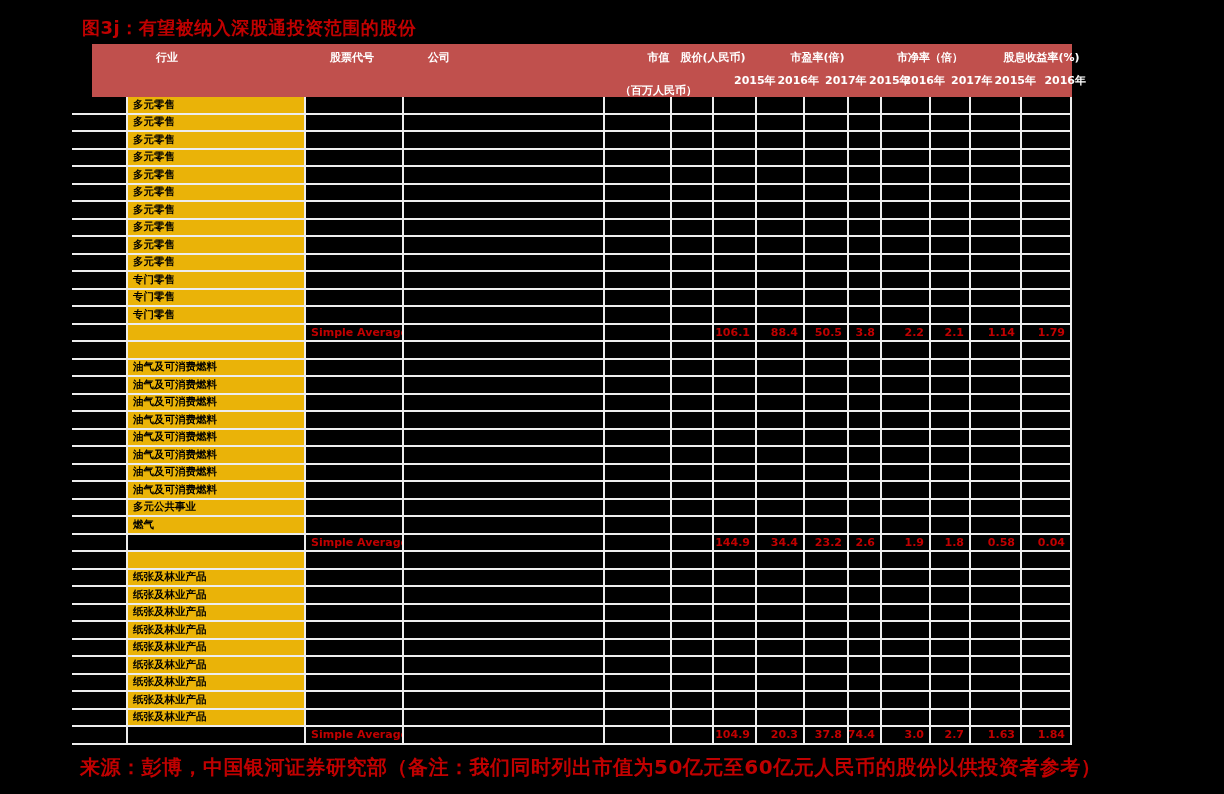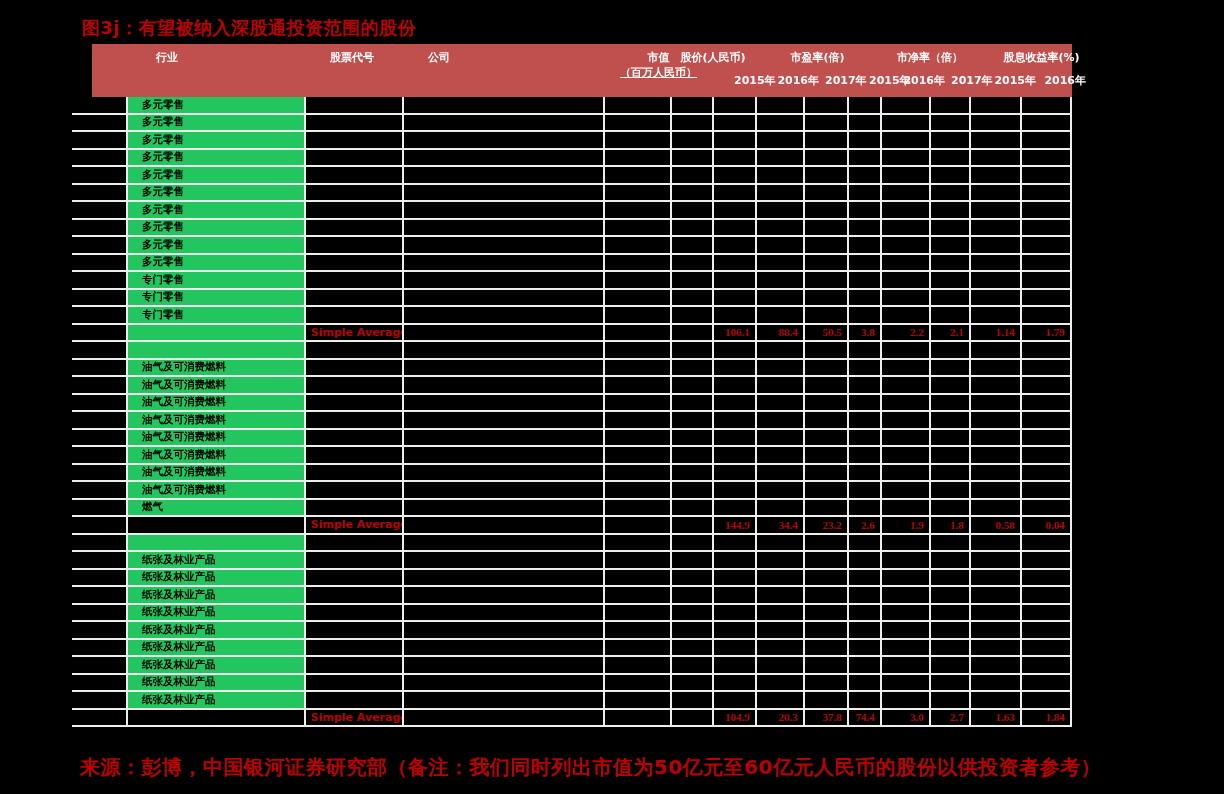--- a/index.html
+++ b/index.html
@@ -11,47 +11,47 @@
   .fig-title{
     position:absolute;left:82px;top:16px;
     font-size:18px;font-weight:bold;color:#c00000;letter-spacing:.5px;white-space:nowrap;
   }
   .twrap{position:absolute;left:72px;top:44px;width:1000px;}
   .thead{
     position:relative;height:53px;background:#c0504d;
     color:#fff;font-size:11px;font-weight:bold;margin-left:20px;
   }
   .h{position:absolute;top:7px;height:14px;line-height:14px;white-space:nowrap;}
-  .h2{top:22px;text-decoration:underline;}
+  .h2{top:40px;}
   .hc{display:flex;justify-content:center;}
   .hy{
     position:absolute;top:30px;height:14px;line-height:14px;
     text-align:right;box-sizing:border-box;padding-right:6px;white-space:nowrap;
   }
   .tbody{width:1000px;}
   .trow{
     display:grid;
     grid-template-columns:56px 178px 98px 201px 67px 42px 43px 48px 44px 33px 49px 40px 51px 50px;
     height:17.51px;box-sizing:border-box;border-bottom:2px solid #ededed;
   }
   .tc{
     box-sizing:border-box;border-right:2px solid #ededed;
     background:#000;overflow:hidden;
   }
   .tc.ind{
-    background:#22c55e;color:#000;font-size:10.5px;font-weight:600;
-    padding-left:14px;display:flex;align-items:center;white-space:nowrap;
+    background:#eab308;color:#000;font-size:10.5px;font-weight:600;
+    padding-left:5px;display:flex;align-items:center;white-space:nowrap;
   }
   .tc.avg-lbl{
     color:#c00000;font-weight:bold;font-size:11px;
     padding-left:5px;display:flex;align-items:center;white-space:nowrap;
   }
   .tc.avg-num{
     color:#c00000;font-weight:bold;font-size:11px;
-    padding-right:5px;display:flex;align-items:center;justify-content:flex-end;white-space:nowrap;font-family:Liberation Serif, serif;
+    padding-right:5px;display:flex;align-items:center;justify-content:flex-end;white-space:nowrap;
   }
   .source{
     position:absolute;left:80px;top:754px;
     font-size:20px;font-weight:bold;color:#c00000;white-space:nowrap;letter-spacing:.5px;
   }
 </style>
 </head>
 <body>
 
 <div class="fig-title">图3j：有望被纳入深股通投资范围的股份</div>
@@ -440,20 +440,36 @@
         <div class="tc"></div>
         <div class="tc"></div>
         <div class="tc"></div>
         <div class="tc"></div>
         <div class="tc"></div>
         <div class="tc"></div>
         <div class="tc"></div>
       </div>
       <div class="trow">
         <div class="tc"></div>
+        <div class="tc ind">多元公共事业</div>
+        <div class="tc"></div>
+        <div class="tc"></div>
+        <div class="tc"></div>
+        <div class="tc"></div>
+        <div class="tc"></div>
+        <div class="tc"></div>
+        <div class="tc"></div>
+        <div class="tc"></div>
+        <div class="tc"></div>
+        <div class="tc"></div>
+        <div class="tc"></div>
+        <div class="tc"></div>
+      </div>
+      <div class="trow">
+        <div class="tc"></div>
         <div class="tc ind">燃气</div>
         <div class="tc"></div>
         <div class="tc"></div>
         <div class="tc"></div>
         <div class="tc"></div>
         <div class="tc"></div>
         <div class="tc"></div>
         <div class="tc"></div>
         <div class="tc"></div>
         <div class="tc"></div>

